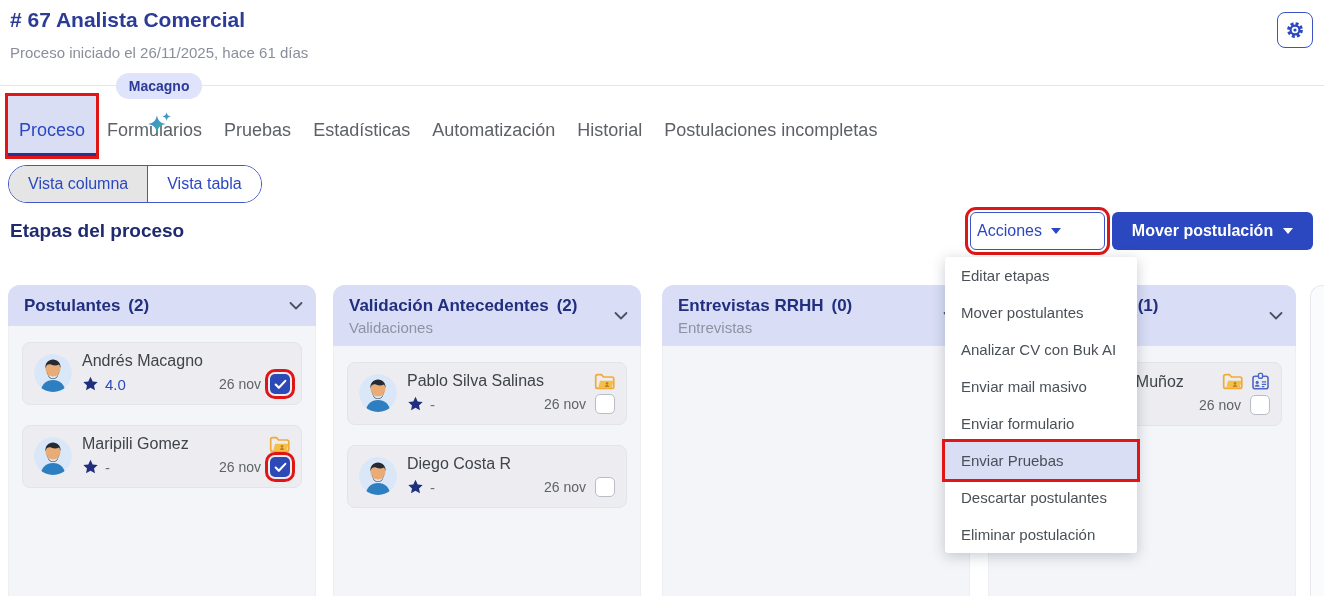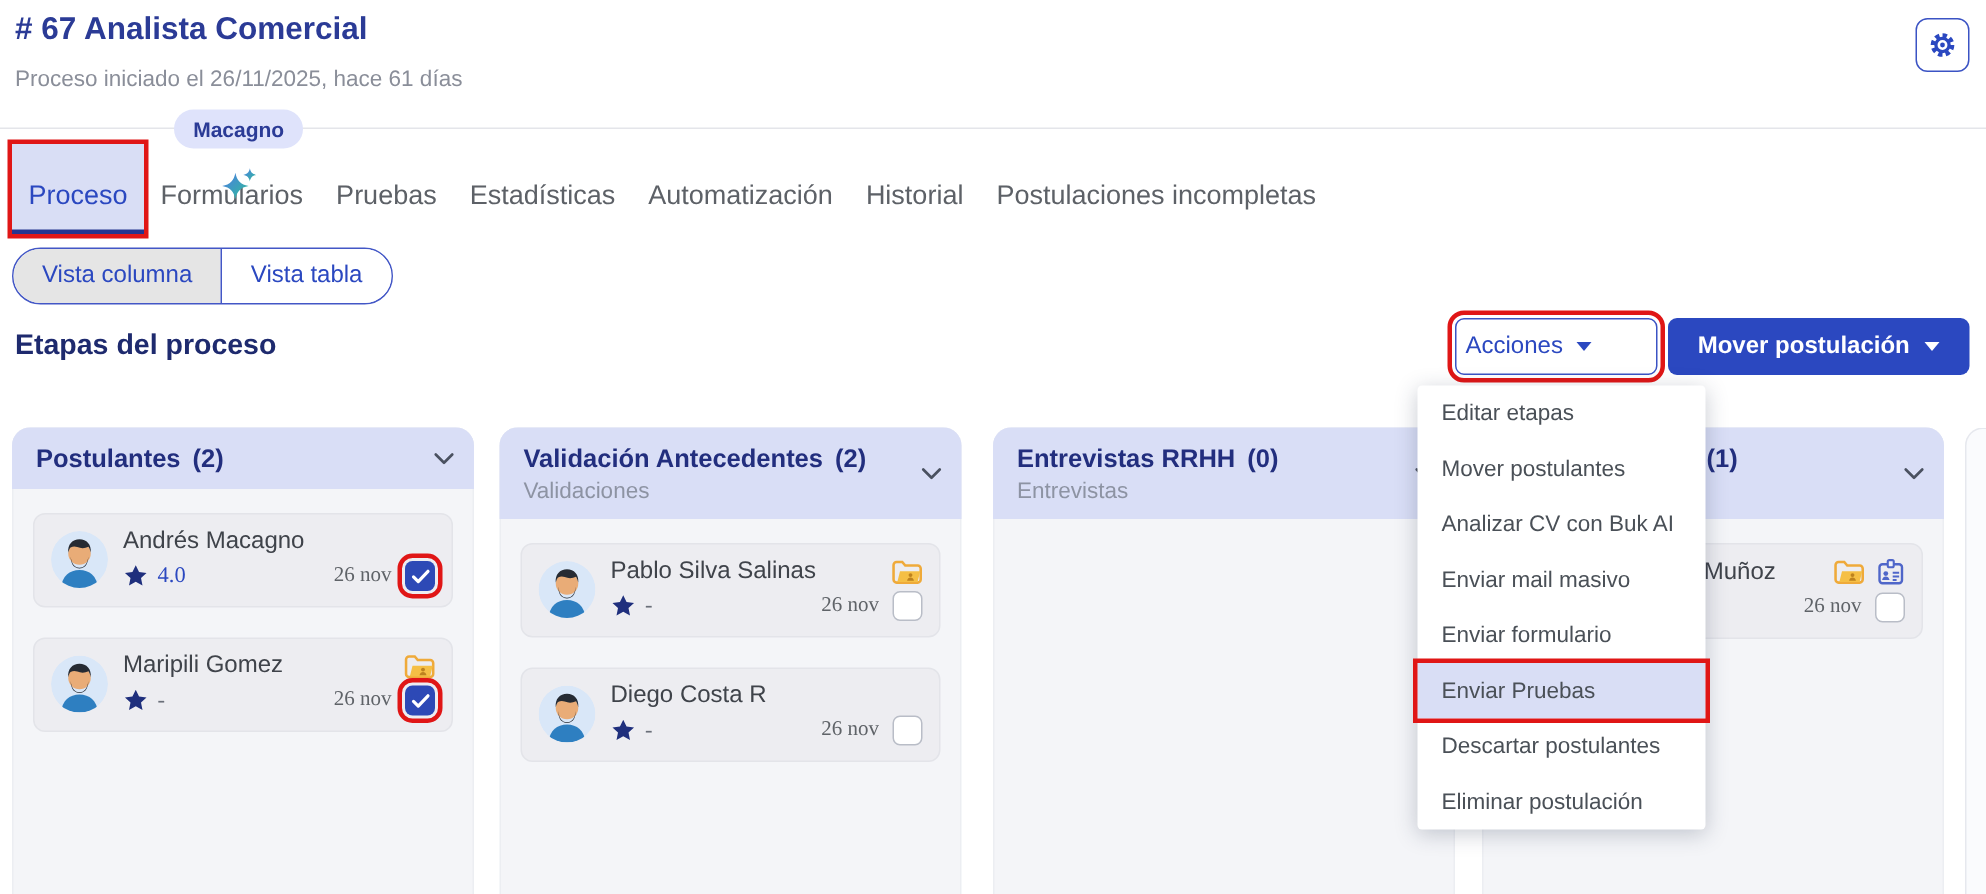--- a/index.html
+++ b/index.html
@@ -46,21 +46,21 @@
   .col-subtitle{font-size:15px;color:#8d93a3;margin-top:3px;}
   .col-chevron{position:absolute;right:13px;top:50%;transform:translateY(-50%);cursor:pointer;display:flex;}
   .card{margin:16px 14px 0;background:#ededf1;border:1px solid #e3e4e9;border-radius:8px;
     padding:9px 11px 10px;display:flex;gap:10px;cursor:pointer;}
   .card + .card{margin-top:20px;}
   .avatar{width:38px;height:38px;border-radius:50%;overflow:hidden;flex:0 0 38px;align-self:center;}
   .card-main{flex:1;min-width:0;}
   .card-row1{display:flex;align-items:center;}
   .cand-name{font-size:16px;color:#3f434a;white-space:nowrap;overflow:hidden;flex:1;}
   .card-icons{display:flex;gap:8px;align-items:center;margin-left:6px;}
-  .card-row2{display:flex;align-items:center;margin-top:4px;font-family:Liberation Serif, serif;}
+  .card-row2{display:flex;align-items:center;margin-top:4px;}
   .star{display:flex;margin-right:6px;}
   .rating{font-size:15px;color:#2b48c0;}
   .rating.dash{color:#6a6f79;}
   .card-date{margin-left:auto;font-size:14px;color:#5f6368;}
   .chk{width:20px;height:20px;border-radius:5px;margin-left:9px;flex:0 0 20px;cursor:pointer;
     background:#fff;border:1.5px solid #b9bdc7;box-sizing:border-box;display:flex;align-items:center;justify-content:center;}
   .chk.checked{background:#2d49b6;border:none;}
 
   .col-sliver{position:absolute;left:1310px;top:285px;width:14px;height:311px;background:#fafbfd;
     border:1px solid #e6e8ee;border-right:none;border-radius:12px 0 0 0;}

